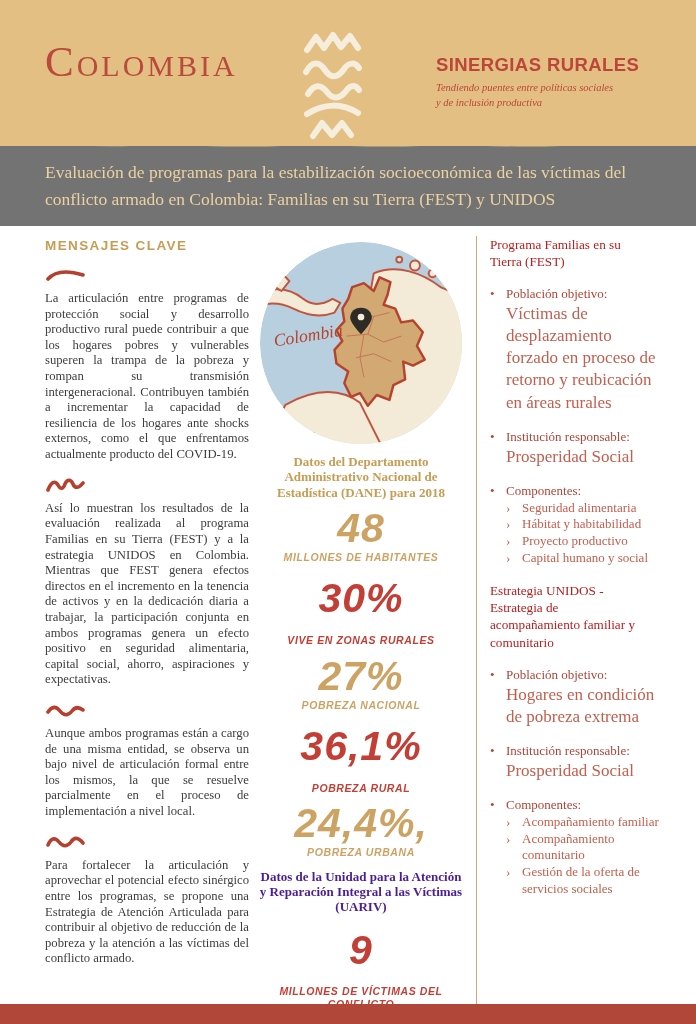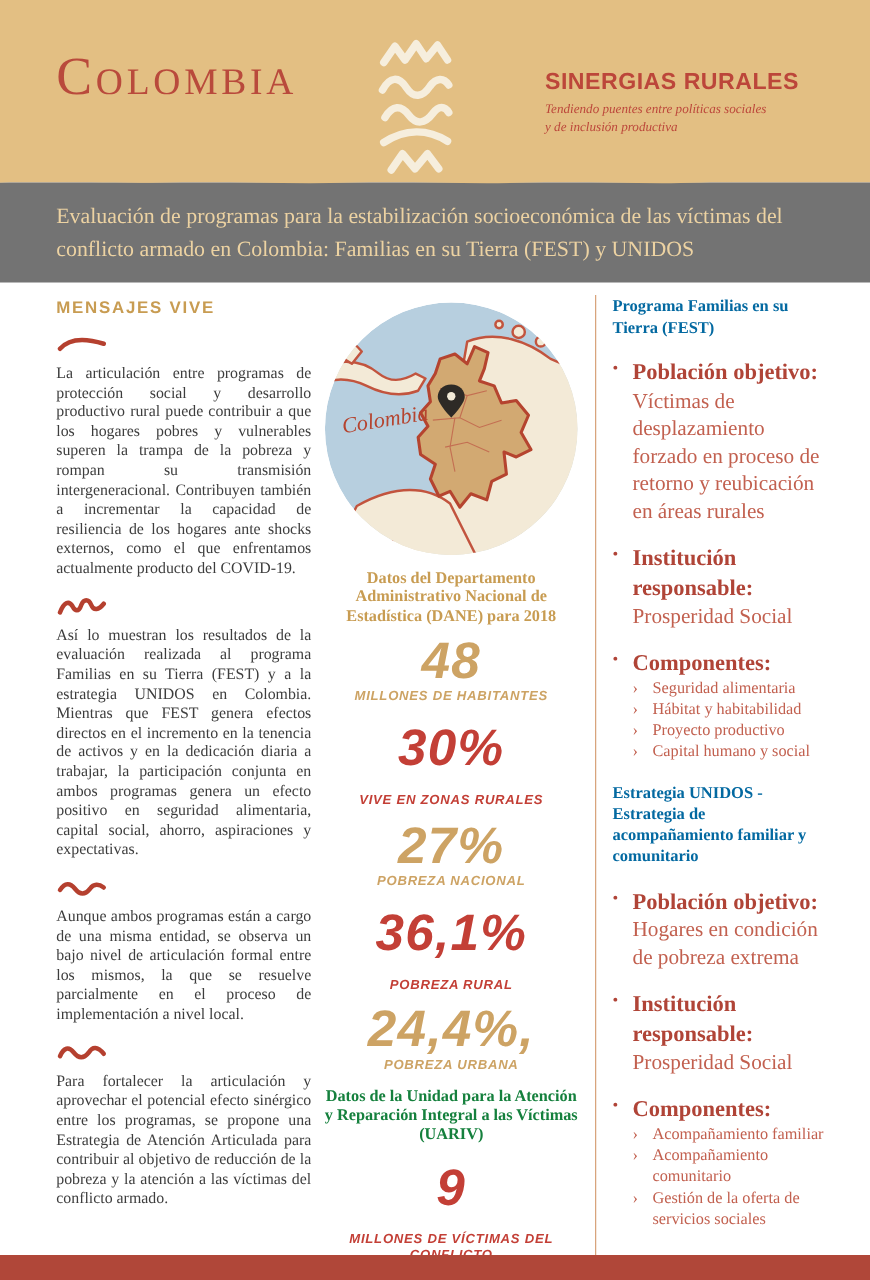--- a/index.html
+++ b/index.html
@@ -48,41 +48,41 @@
   .para{
     margin:0 0 2px 0;font-size:12.7px;line-height:1.23;color:#3d3d3d;
     text-align:justify;text-justify:inter-word;hyphens:manual;
   }
   
   .mapwrap{width:206px;height:206px;margin:0 auto 8px auto;}
   .src{
     font-weight:bold;font-size:13px;line-height:1.18;margin:0 2px 9px 2px;
   }
   .src.tan{color:#c89c52;}
-  .src.red{color:#15803d;margin-top:4px;}
+  .src.red{color:#4c1d95;margin-top:4px;}
   .stat{margin-bottom:10px;font-style:italic;}
   .stat-num{
     font-family:"Liberation Sans", sans-serif;font-weight:bold;
     font-size:41px;line-height:.95;letter-spacing:1px;
   }
   .stat-label{
     font-family:"Liberation Sans", sans-serif;font-weight:bold;
     font-size:10.5px;letter-spacing:.6px;line-height:1.18;margin-top:3px;
   }
   .c-tan{color:#cda364;}
   .c-red{color:#c33f36;margin-top:16px;}
   
   .rc-heading{
-    font-weight:bold;font-size:13.2px;line-height:1.3;color:#0369a1;margin:0 16px 16px 0;
+    font-weight:normal;font-size:13.2px;line-height:1.3;color:#b91c1c;margin:0 16px 16px 0;
   }
   .bullet{display:flex;margin:0 0 15px 0;}
   .bullet .dot{
     width:16px;flex:none;color:#b04437;font-size:13px;line-height:1.3;
   }
-  .b-label{font-weight:bold;font-size:18px;line-height:1.3;color:#b04437;}
+  .b-label{font-weight:normal;font-size:13px;line-height:1.3;color:#b04437;}
   .b-text{font-size:17px;line-height:1.3;color:#c2604f;}
   .subitem{display:flex;font-size:13px;line-height:1.3;color:#c2604f;}
   .subitem .chev{width:16px;flex:none;color:#c2604f;}
   .rc-section{margin-bottom:6px;}
   
   .footer-bar{position:absolute;left:0;bottom:0;width:696px;height:20px;background:#b04739;}
 </style>
 </head>
 <body>
 
@@ -111,21 +111,21 @@
   <div class="banner">
     <svg class="banner-torn" viewBox="0 0 696 6" preserveAspectRatio="none">
       <path d="M0,0 L696,0 L696,2 C640,5 600,2 560,4 C510,6 470,2 420,4 C370,6 330,2 280,4 C230,6 180,2 130,4 C90,5 40,2 0,4 Z" fill="#e3bf83"></path>
     </svg>
     <div class="banner-title">Evaluación de programas para la estabilización socioeconómica de las víctimas del conflicto armado en Colombia: Familias en su Tierra (FEST) y UNIDOS</div>
   </div>
 
   <div class="content">
 
     <div class="col-left">
-      <div class="kicker">MENSAJES VIVE</div>
+      <div class="kicker">MENSAJES CLAVE</div>
       <div id="paras">
           <svg viewBox="0 0 41 14" width="41" height="14" class="squiggle">
             <path d="M3,11 C10,3 22,2 38,7" fill="none" stroke="#b5402f" stroke-width="3.6" stroke-linecap="round"></path>
           </svg>
           <p class="para">La articulación entre programas de protección social y desarrollo productivo rural puede contribuir a que los hogares pobres y vulnerables superen la trampa de la pobreza y rompan su transmisión intergeneracional. Contribuyen también a incrementar la capacidad de resiliencia de los hogares ante shocks externos, como el que enfrentamos actualmente producto del COVID-19.</p>
           <svg viewBox="0 0 41 14" width="41" height="14" class="squiggle">
             <path d="M3,12 C6,4 10,2 13,7 C15,11 18,12 20,6 C22,1 26,1 28,6 C30,11 34,10 38,5" fill="none" stroke="#b5402f" stroke-width="3.6" stroke-linecap="round"></path>
           </svg>
           <p class="para">Así lo muestran los resultados de la evaluación realizada al programa Familias en su Tierra (FEST) y a la estrategia UNIDOS en Colombia. Mientras que FEST genera efectos directos en el incremento en la tenencia de activos y en la dedicación diaria a trabajar, la participación conjunta en ambos programas genera un efecto positivo en seguridad alimentaria, capital social, ahorro, aspiraciones y expectativas.</p>
           <svg viewBox="0 0 41 14" width="41" height="14" class="squiggle">

